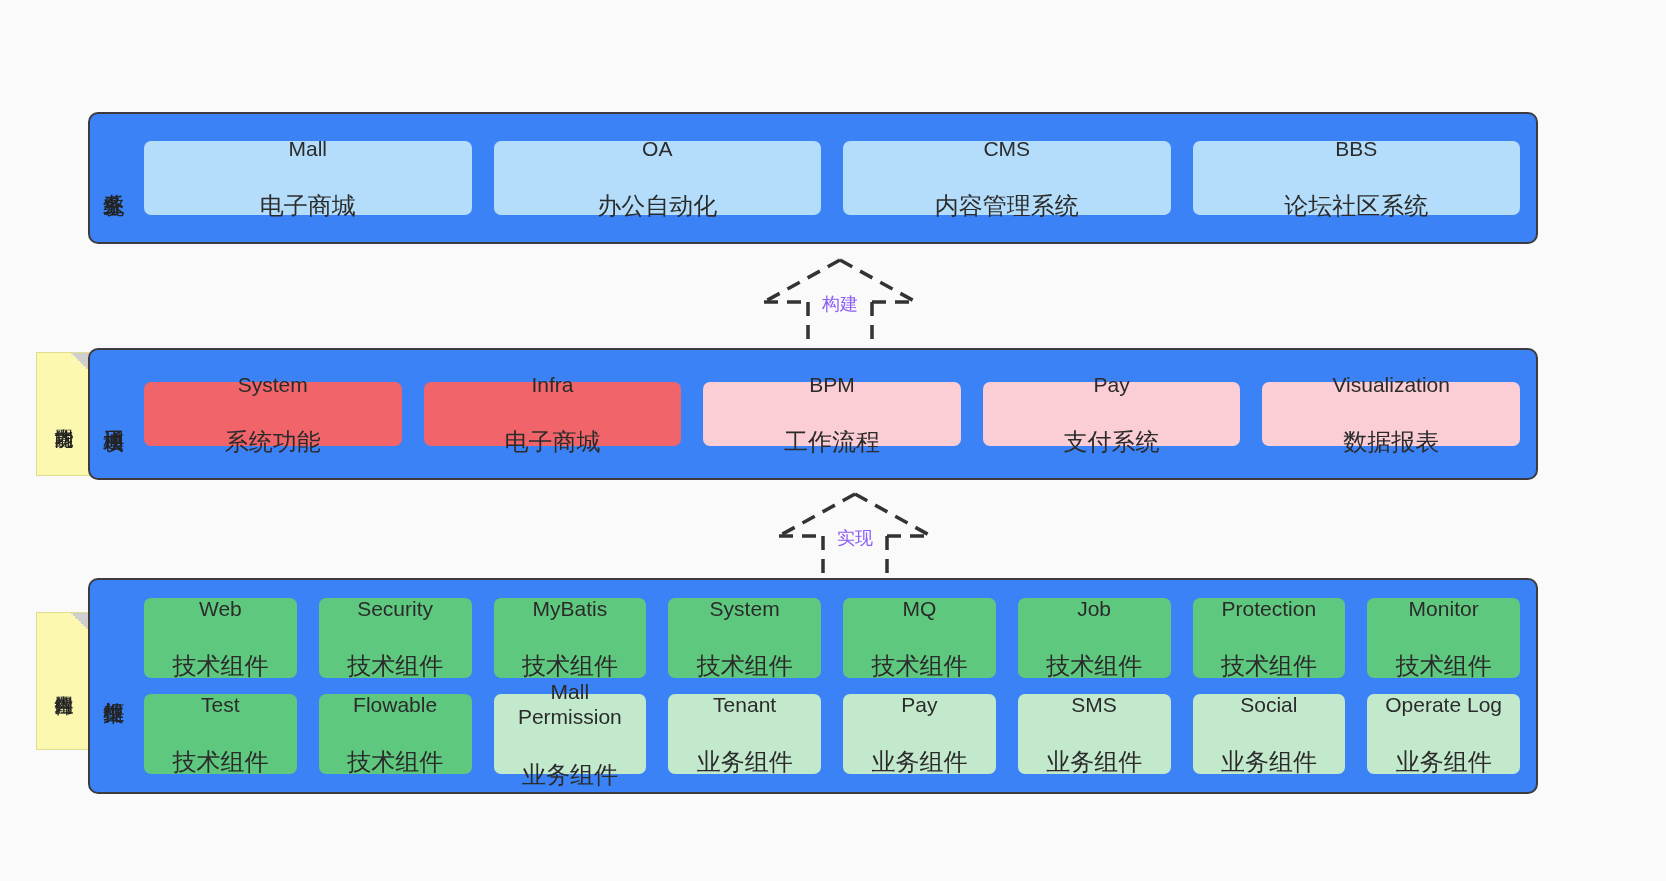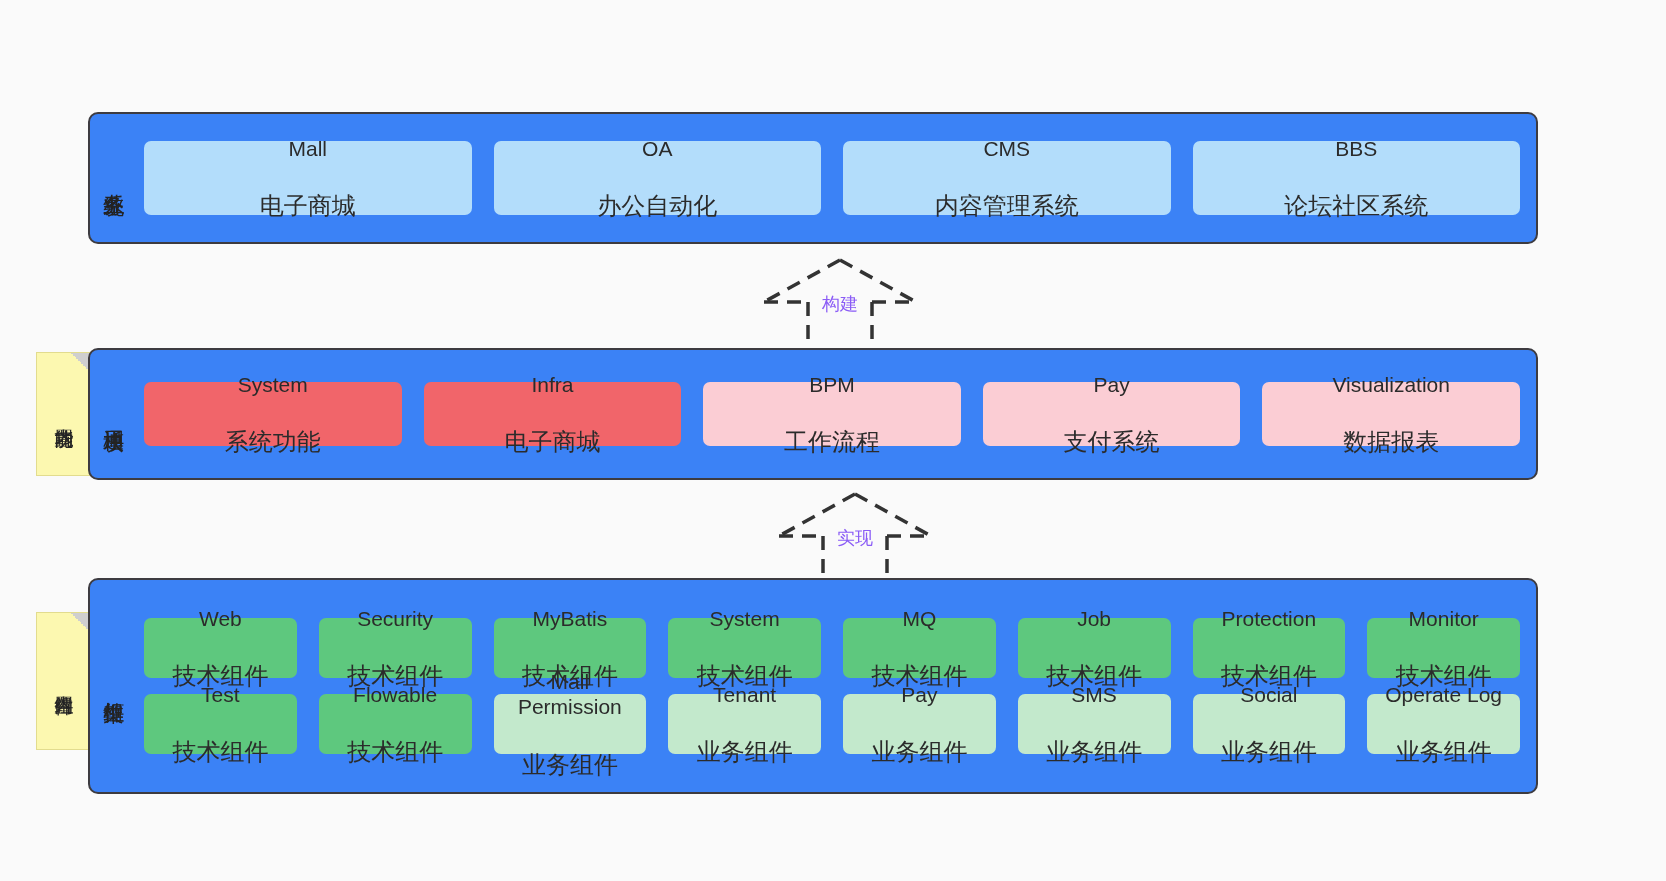--- a/index.html
+++ b/index.html
@@ -75,21 +75,21 @@
   .c-green      { background: #5ec87e; }
   .c-greenlight { background: #c3e9cc; }
 
   
   #layer-business  { left: 88px;  top: 112px; width: 1450px; height: 132px; }
   #layer-common    { left: 88px;  top: 348px; width: 1450px; height: 132px; }
   #layer-framework { left: 88px;  top: 578px; width: 1450px; height: 216px; }
 
   #layer-business  .row { height: 74px; }
   #layer-common    .row { height: 64px; }
-  #layer-framework .row { height: 60px; }
+  #layer-framework .row { height: 80px; }
 
   
   .note {
     position: absolute;
     width: 56px;
     background: #fcf8b0;
     border: 1px solid #e2dc8e;
     display: flex;
     align-items: center;
     justify-content: center;

